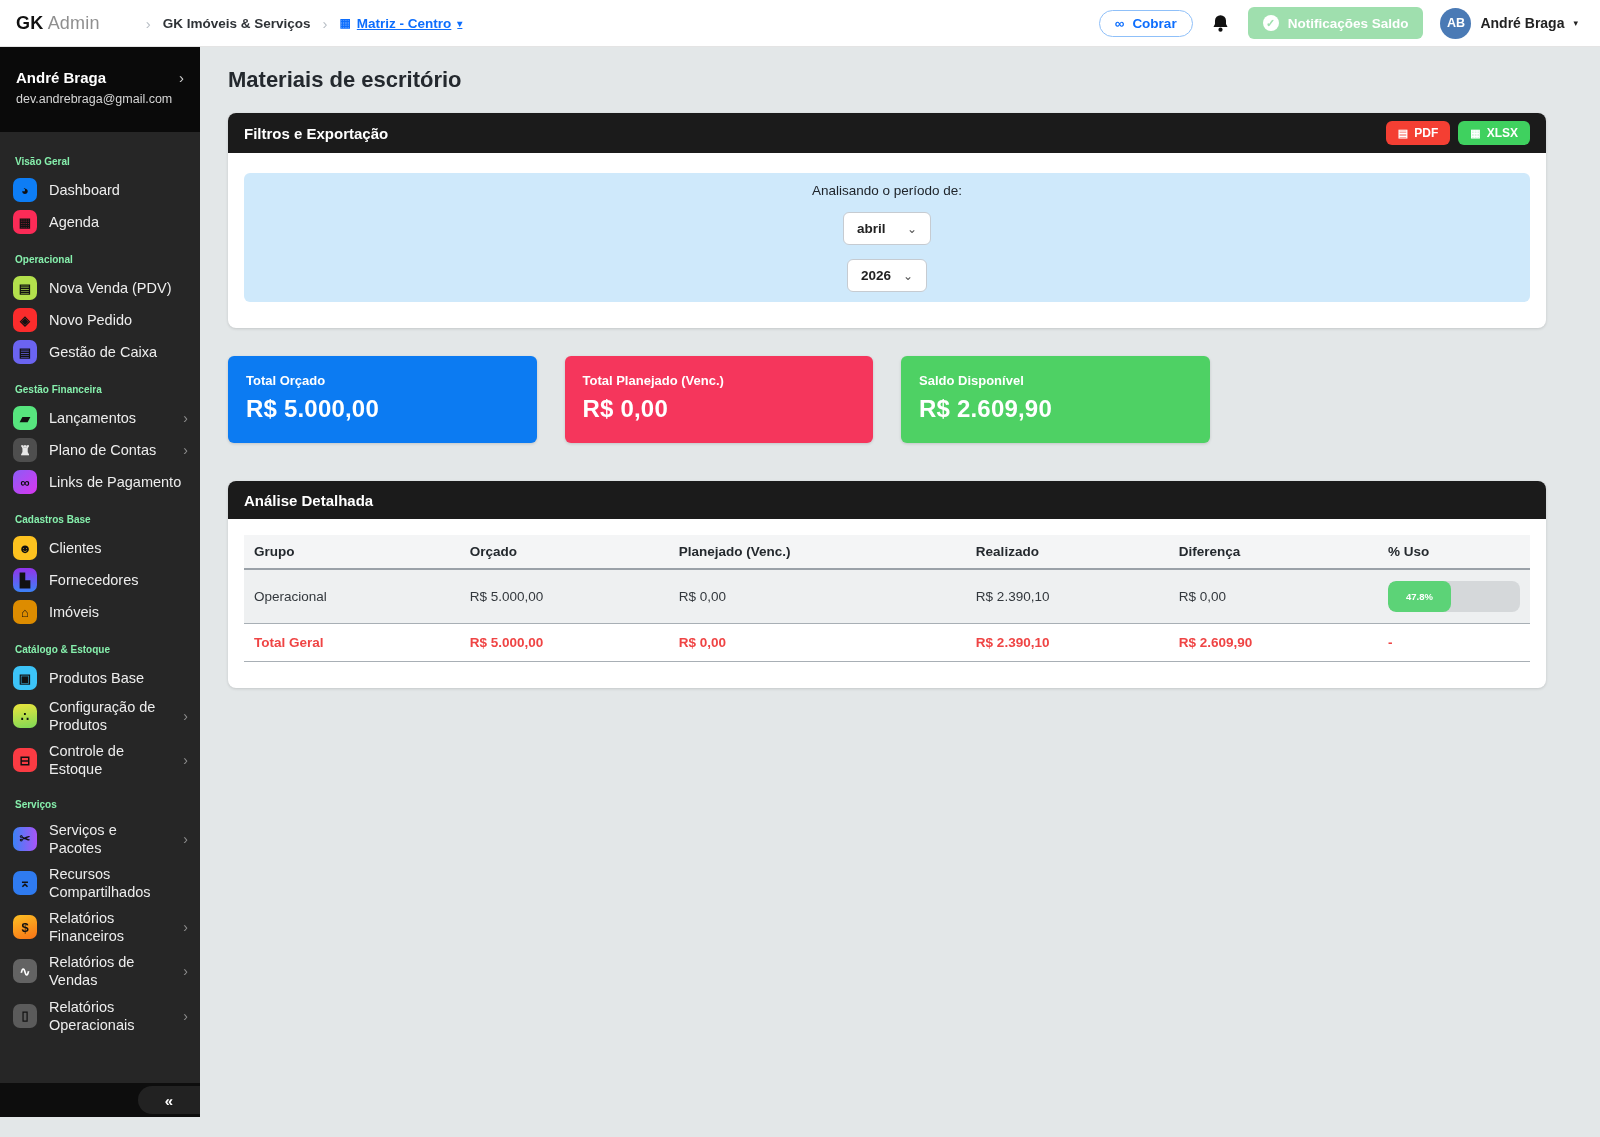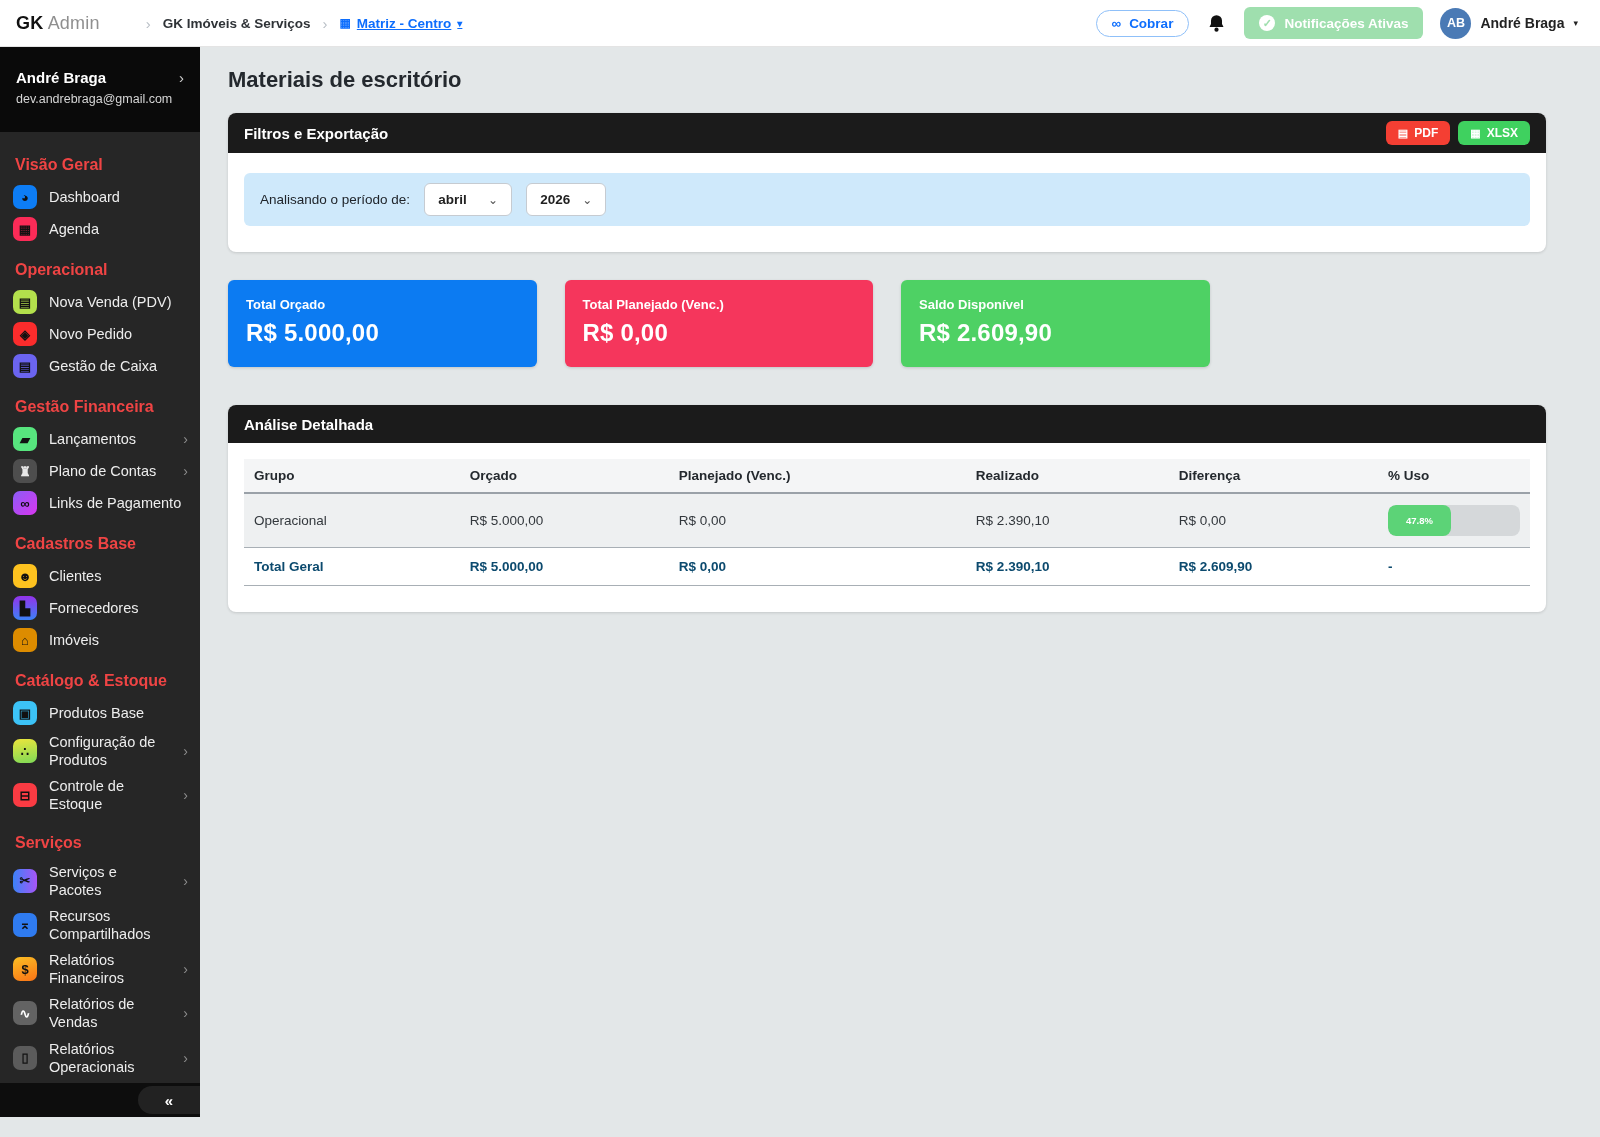--- a/index.html
+++ b/index.html
@@ -44,21 +44,21 @@
   .layout { display:flex; align-items:flex-start; }
   
   .sidebar { width:200px; flex:none; background:#262626; height:1070px;
     display:flex; flex-direction:column; }
   .s-user { background:#0a0a0a; padding:22px 16px 26px; }
   .s-user-row { display:flex; align-items:center; justify-content:space-between; }
   .s-user-name { color:#fff; font-weight:700; font-size:15px; }
   .s-user-arrow { color:#cfcfcf; font-size:15px; }
   .s-user-mail { color:#d6d6d6; font-size:12.5px; margin-top:6px; }
   .s-nav { flex:1; padding:8px 0 10px; overflow:hidden; }
-  .s-sec { padding:16px 15px 7px; color:#ef4444; font-size:16px; font-weight:700; }
+  .s-sec { padding:16px 15px 7px; color:#86efac; font-size:10px; font-weight:700; }
   .s-item { display:flex; align-items:center; gap:12px; padding:4px 12px 4px 13px;
     color:#ededed; font-size:14.5px; cursor:pointer; }
   .nico { width:24px; height:24px; min-width:24px; border-radius:7px; display:flex;
     align-items:center; justify-content:center; font-size:13px; color:#111; font-weight:700; }
   .s-item .nlabel { flex:1; line-height:1.25; }
   .s-item .narrow { color:#8d8d8d; font-size:14px; }
   .s-collapse { height:34px; background:#0d0d0d; display:flex; justify-content:flex-end; align-items:center; }
   .collapse-btn { width:62px; height:28px; background:#222; color:#fff; border:none;
     border-radius:15px 0 0 15px; font-size:15px; font-weight:700; cursor:pointer; }
   
@@ -88,21 +88,21 @@
   .card-head { background:#1b1b1b; color:#fff; border-radius:8px 8px 0 0; padding:8px 16px;
     font-weight:700; font-size:15px; display:flex; align-items:center; justify-content:space-between; min-height:38px; }
   .export-btns { display:flex; gap:8px; }
   .ebtn { display:flex; align-items:center; gap:6px; color:#fff; border:none; border-radius:6px;
     padding:5px 12px; font-size:12px; font-weight:700; cursor:pointer; }
   .ebtn .eglyph { font-size:11px; }
   .btn-pdf { background:#f43f33; }
   .btn-xlsx { background:#3fd15f; }
   .filters-body { padding:20px 16px 26px; }
   .filter-strip { background:#cfe9fb; border-radius:6px; padding:10px 16px; display:flex;
-    align-items:center; gap:14px; font-size:13.5px; color:#20252b; min-height:53px; }
+    align-items:center; gap:14px; font-size:13.5px; color:#20252b; min-height:53px;flex-direction:column; }
   .select { background:#fff; border:1px solid #c6cbd1; border-radius:6px; padding:8px 13px;
     font-size:13.5px; font-weight:700; color:#222; display:flex; align-items:center; cursor:pointer; }
   .select .scaret { color:#555; font-size:12px; font-weight:400; }
   .sel-month { width:88px; justify-content:space-between; }
   .sel-year { gap:12px; }
   
   .stat-grid { display:grid; grid-template-columns:repeat(4,1fr); gap:28px; margin:28px 0 38px; }
   .stat { border-radius:6px; padding:17px 18px 18px; color:#fff; min-height:87px;
     box-shadow:0 1px 3px rgba(0,0,0,.15); }
   .slabel { font-size:13px; font-weight:600; margin-bottom:7px; }
@@ -111,21 +111,21 @@
   .c-pink { background:#f5365c; }
   .c-red { background:#f6402f; }
   .c-green { background:#4ed164; }
   
   .analysis-body { padding:16px 16px 26px; }
   table.tbl { width:100%; border-collapse:collapse; font-size:13.5px; }
   .tbl th { background:#f4f5f6; text-align:left; padding:9px 10px; font-weight:700;
     border-bottom:2px solid #9aa1a8; color:#24292e; }
   .tbl td { padding:11px 10px; border-bottom:1px solid #a8afb5; color:#33383d; }
   tr.striped td { background:#eef0f1; }
-  tr.total td { background:#fff; font-weight:700; color:#0c4a6e; }
+  tr.total td { background:#fff; font-weight:700; color:#ef4444; }
   .diff { color:#4fd36a; }
   .progress { width:132px; height:31px; background:#d5d8da; border-radius:8px; overflow:hidden; }
   .fill { background:#5cd377; height:100%; border-radius:8px; display:flex; align-items:center;
     justify-content:center; color:#fff; font-size:9.5px; font-weight:700; }
 </style>
 </head>
 <body>
 
 <header class="topbar">
   <div class="tb-left">
@@ -148,21 +148,21 @@
     <button class="btn-cobrar">
       <span>∞</span>
       <span>Cobrar</span>
     </button>
     <svg class="bell" viewBox="0 0 24 24">
       <path fill="#111" d="M12 2.5a6.3 6.3 0 0 0-6.3 6.3v3.9L4 16h16l-1.7-3.3V8.8A6.3 6.3 0 0 0 12 2.5z"></path>
       <circle cx="12" cy="19" r="2.4" fill="#111"></circle>
     </svg>
     <button class="btn-notif">
       <span class="chk">✓</span>
-      <span>Notificações Ativas</span>
+      <span>Notificações Saldo</span>
     </button>
     <div class="user-chip">
       <div class="avatar">AB</div>
       <span class="uname">André Braga</span>
       <span class="ucaret">▾</span>
     </div>
   </div>
 </header>
 
 <div class="layout">

